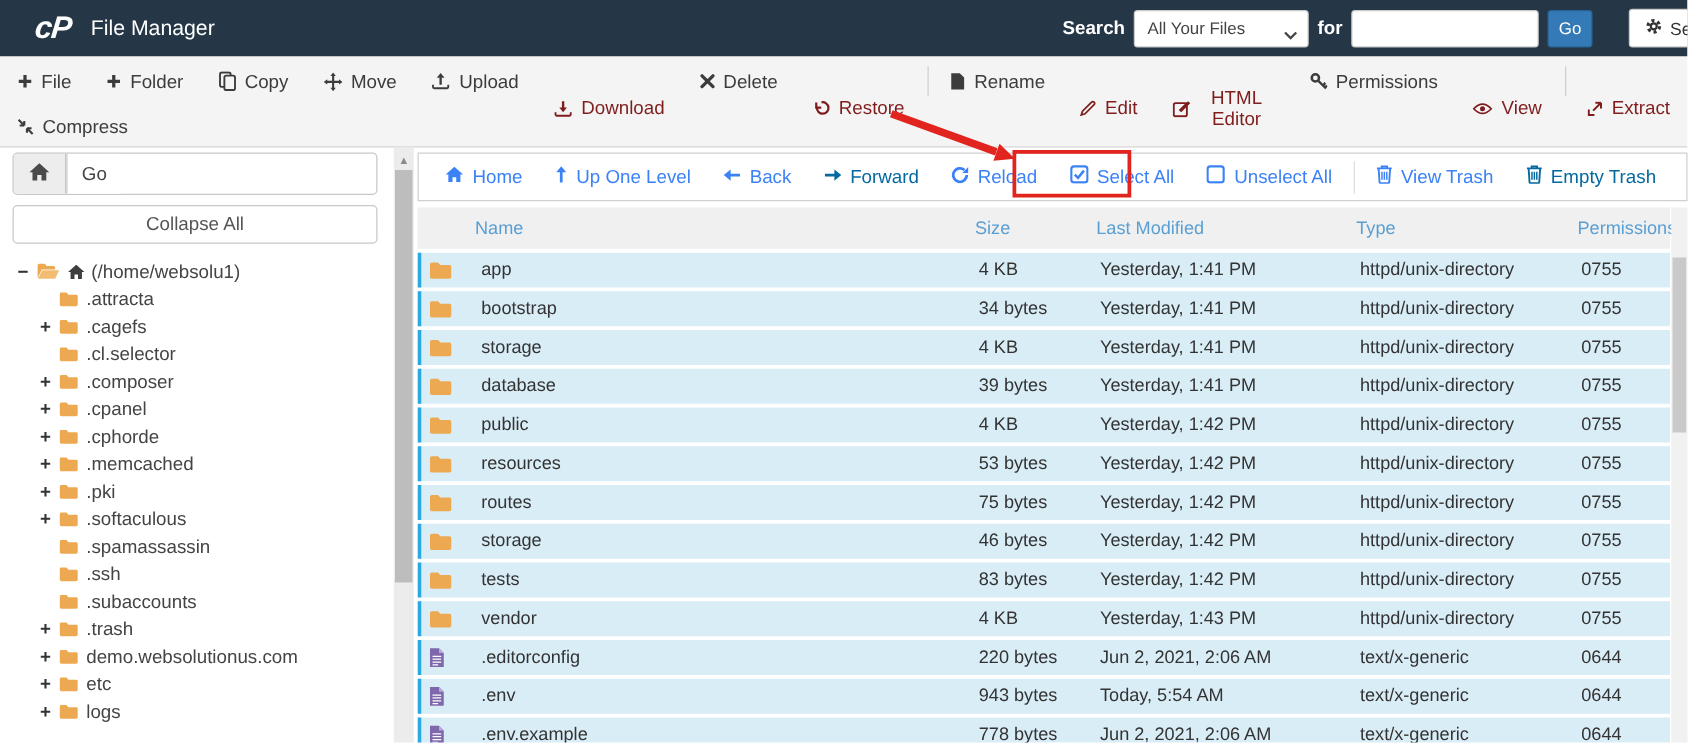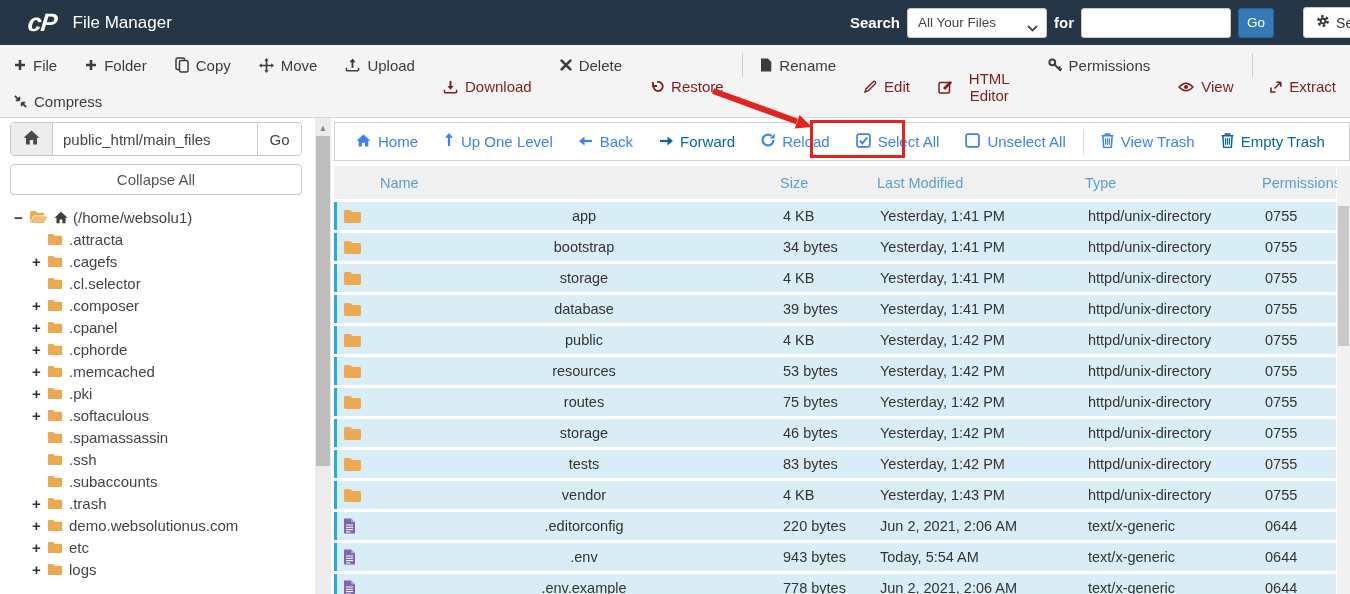--- a/index.html
+++ b/index.html
@@ -73,21 +73,21 @@
 
   .thead { position:absolute; left:0; right:14px; top:48px; height:33px; background:#f0f0f0;
     display:grid; grid-template-columns:46px 400px 97px 208px 177px 1fr; align-items:center;
     font-size:14.5px; color:#5a9fd4; }
   .thead span { cursor:pointer; }
   .listwrap { position:absolute; left:0; right:14px; top:84px; bottom:0; overflow:hidden; }
   .frow { display:grid; grid-template-columns:46px 400px 97px 208px 177px 1fr;
     align-items:center; height:28px; margin-bottom:3px; background:#d9edf7;
     border-left:3px solid #2aa8e0; font-size:14.5px; color:#333; cursor:pointer; }
   .c-icon { display:flex; justify-content:flex-start; padding-left:6px; }
-  .c-name { padding-left:2px;text-align:center; }
+  .c-name { padding-left:2px; }
   
   .mscroll { position:absolute; right:0; width:13px; top:48px; bottom:0; background:#f1f1f1; }
   .mscroll .thumb { position:absolute; left:1px; right:1px; top:40px; height:140px; background:#c9c9c9; }
 
   
   .annot-svg { position:absolute; left:0; top:0; pointer-events:none; z-index:50; }
   .annot-box { position:absolute; left:810px; top:120px; width:95px; height:38px;
     border:3px solid #e2241f; z-index:50; pointer-events:none; }
 </style>
 </head>
@@ -262,21 +262,20 @@
   </div>
 </div>
 
 <div class="sidebar">
   <div class="pathgroup">
     <button class="homebtn">
       <span><svg width="17" height="15" viewBox="0 0 16 14">
             <path d="M8 .5 L15.5 7.2 H13.2 V13.5 H9.6 V9.4 H6.4 V13.5 H2.8 V7.2 H.5 Z" fill="#4a4a4a"></path>
           </svg></span>
     </button>
-    <input class="pathinput" value="public_html/main_files" style="">
     <button class="pathgo">Go</button>
   </div>
   <button class="collapsebtn">Collapse All</button>
   <div class="tree">
       <div class="tree-row root">
         <span class="ttoggle">−</span>
         <span class="ticon">
           <svg width="19" height="14" viewBox="0 0 20 15">
             <path d="M1 2.4 Q1 1 2.4 1 h4.6 l1.8 2 h6 Q16 3 16 4.4 V6 H4.5 L1 13.5 Z" fill="#EDA951"></path>
             <path d="M4.9 6.6 H19.5 L16 14 H1.3 Z" fill="#F2BC72"></path>

